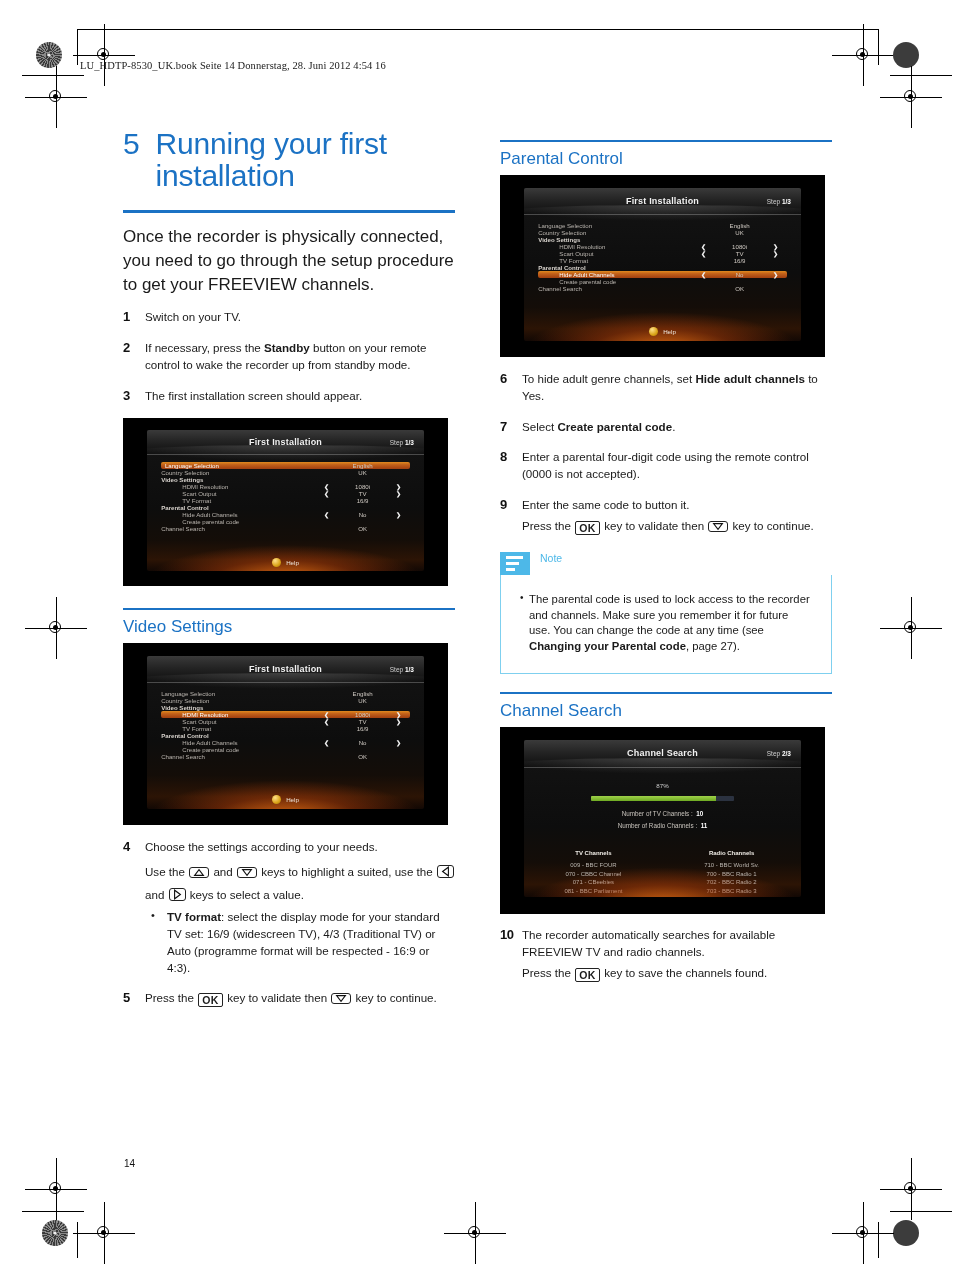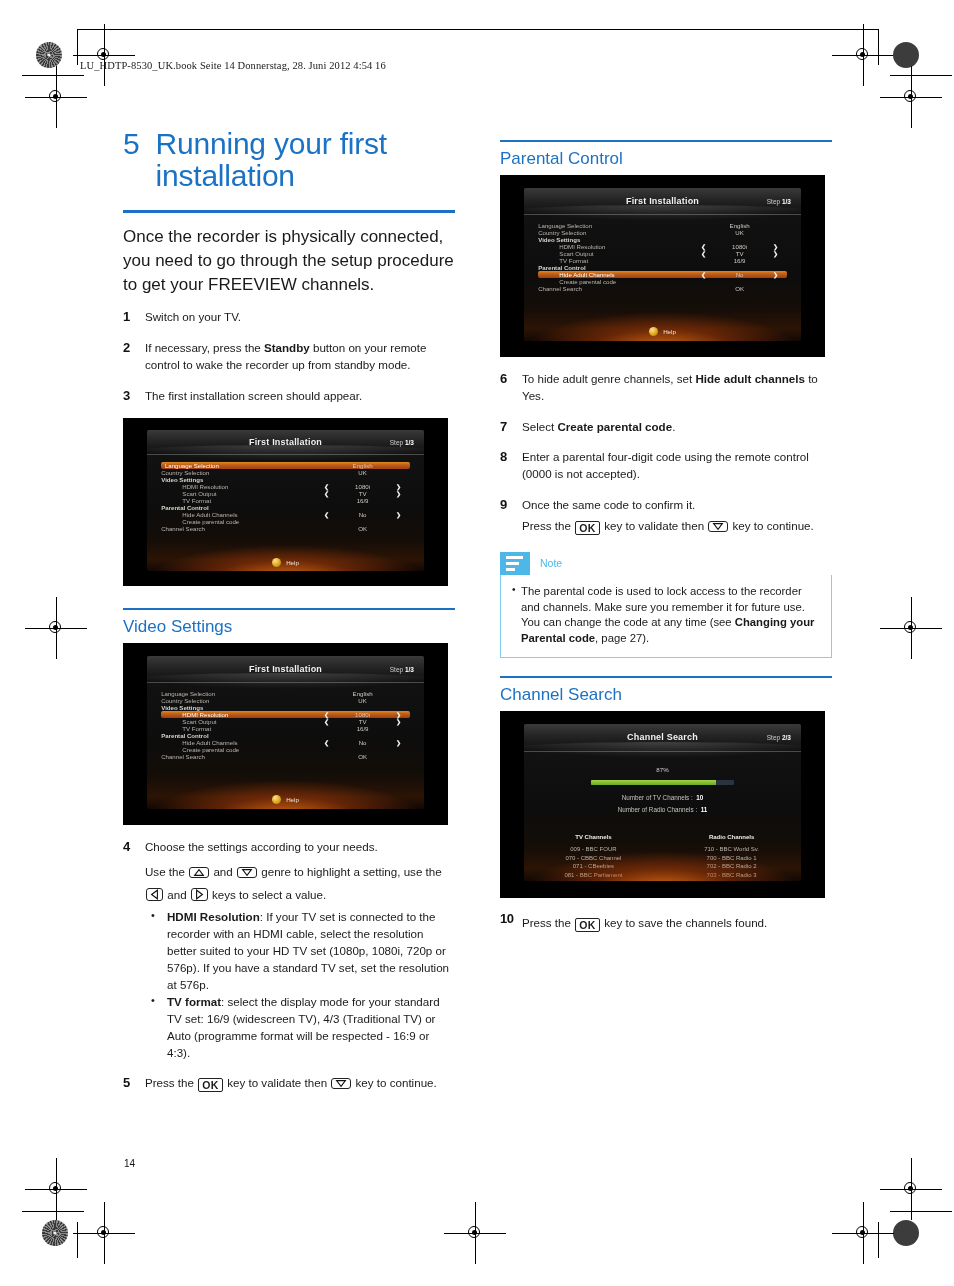--- a/index.html
+++ b/index.html
@@ -62,29 +62,29 @@
        font-size:10px;line-height:12px;vertical-align:-2px;background:#fff;margin:0 1px;}
   .key.ok{font-weight:700;font-size:10.5px;letter-spacing:.5px;padding:0 3px;border-radius:2px;}
   .key svg{display:block;}
 
   
   .sechead{color:#1b72c4;font-size:17px;font-weight:400;margin:0 0 6px 0;}
   .sec-rule{height:2px;background:#1b72c4;margin-bottom:7px;}
 
   
   .notewrap{margin:14px 0 10px 0;}
-  .notebar{display:flex;align-items:center;gap:10px;height:23px;}
+  .notebar{display:flex;gap:10px;height:23px;}
   .noteicon{width:30px;height:23px;background:#4db8e8;display:flex;flex-direction:column;justify-content:center;gap:3px;padding-left:6px;box-sizing:border-box;}
   .noteicon i{display:block;height:3px;background:#fff;}
   .noteicon i:nth-child(1){width:17px;}
   .noteicon i:nth-child(2){width:13px;}
   .noteicon i:nth-child(3){width:9px;}
   .notelabel{color:#4db8e8;font-size:10.5px;}
   .notebody{border:1px solid #7fd0ef;border-top:none;padding:7px 9px 8px 9px;font-size:11.3px;line-height:1.4;}
-  .notebody ul{list-style:none;margin:2px;padding:0;}
+  .notebody ul{list-style:none;margin:10px;padding:0;}
   .notebody li{position:relative;padding-left:9px;}
   .notebody li::before{content:"\2022";position:absolute;left:0;top:-1px;font-size:10px;}
 
   
   .tvshot{position:relative;background:#000;overflow:hidden;}
   .tvinner{position:absolute;left:7.5%;right:7.5%;top:7%;bottom:9%;
     background:linear-gradient(180deg,#141414 0%,#0d0d0d 55%,#140d08 78%,#2c1405 92%,#120804 100%);
     border-radius:2px;overflow:hidden;}
   .tvglow{position:absolute;left:0;right:0;bottom:0;height:26%;
     background:radial-gradient(ellipse 68% 125% at 50% 118%, rgba(255,122,20,.85) 0%, rgba(200,70,10,.42) 38%, rgba(0,0,0,0) 72%);}
@@ -388,32 +388,31 @@
         <p>Choose the settings according to your needs.</p>
         <p style="margin-top:5px;line-height:1.95;">
           <span>Use the </span>
           <span class="key"><svg width="12" height="9" viewBox="0 0 12 9">
                 <polygon points="6,1.6 10.4,7.4 1.6,7.4" fill="none" stroke="#111" stroke-width="1.1"></polygon>
               </svg></span>
           <span> and </span>
           <span class="key"><svg width="12" height="9" viewBox="0 0 12 9">
                 <polygon points="6,7.4 10.4,1.6 1.6,1.6" fill="none" stroke="#111" stroke-width="1.1"></polygon>
               </svg></span>
-          <span> genre to highlight a setting, use the </span>
+          <span> keys to highlight a suited, use the </span>
           <span class="key"><svg width="9" height="11" viewBox="0 0 9 11">
                 <polygon points="1.6,5.5 7.4,1.2 7.4,9.8" fill="none" stroke="#111" stroke-width="1.1"></polygon>
               </svg></span>
           <span> and </span>
           <span class="key"><svg width="9" height="11" viewBox="0 0 9 11">
                 <polygon points="7.4,5.5 1.6,1.2 1.6,9.8" fill="none" stroke="#111" stroke-width="1.1"></polygon>
               </svg></span>
           <span> keys to select a value.</span>
         </p>
         <ul class="bullets">
-          <li><b>HDMI Resolution</b><span>: If your TV set is connected to the recorder with an HDMI cable, select the resolution better suited to your HD TV set (1080p, 1080i, 720p or 576p). If you have a standard TV set, set the resolution at 576p.</span></li>
           <li><b>TV format</b><span>: select the display mode for your standard TV set: 16/9 (widescreen TV), 4/3 (Traditional TV) or Auto (programme format will be respected - 16:9 or 4:3).</span></li>
         </ul>
       </div>
     </div>
 
     <div class="step" style="margin-top:12px;">
       <div class="snum">5</div>
       <div class="sbody">
         <p>
           <span>Press the </span>
@@ -525,21 +524,21 @@
     </div>
     <div class="step">
       <div class="snum">8</div>
       <div class="sbody">
           <p>Enter a parental four-digit code using the remote control (0000 is not accepted).</p>
         </div>
     </div>
     <div class="step">
       <div class="snum">9</div>
       <div class="sbody">
-        <p>Once the same code to confirm it.</p>
+        <p>Enter the same code to button it.</p>
         <p style="margin-top:4px;">
           <span>Press the </span>
           <span class="key ok">OK</span>
           <span> key to validate then </span>
           <span class="key"><svg width="12" height="9" viewBox="0 0 12 9">
                 <polygon points="6,7.4 10.4,1.6 1.6,1.6" fill="none" stroke="#111" stroke-width="1.1"></polygon>
               </svg></span>
           <span> key to continue.</span>
         </p>
       </div>
@@ -600,20 +599,21 @@
             </div>
         </div>
       </div>
     </div>
   </div>
 
   <div class="steps" style="margin-top:13px;">
     <div class="step">
       <div class="snum wide">10</div>
       <div class="sbody">
+        <p>The recorder automatically searches for available FREEVIEW TV and radio channels.</p>
         <p style="margin-top:4px;">
           <span>Press the </span>
           <span class="key ok">OK</span>
           <span> key to save the channels found.</span>
         </p>
       </div>
     </div>
   </div>
 </div>
 

